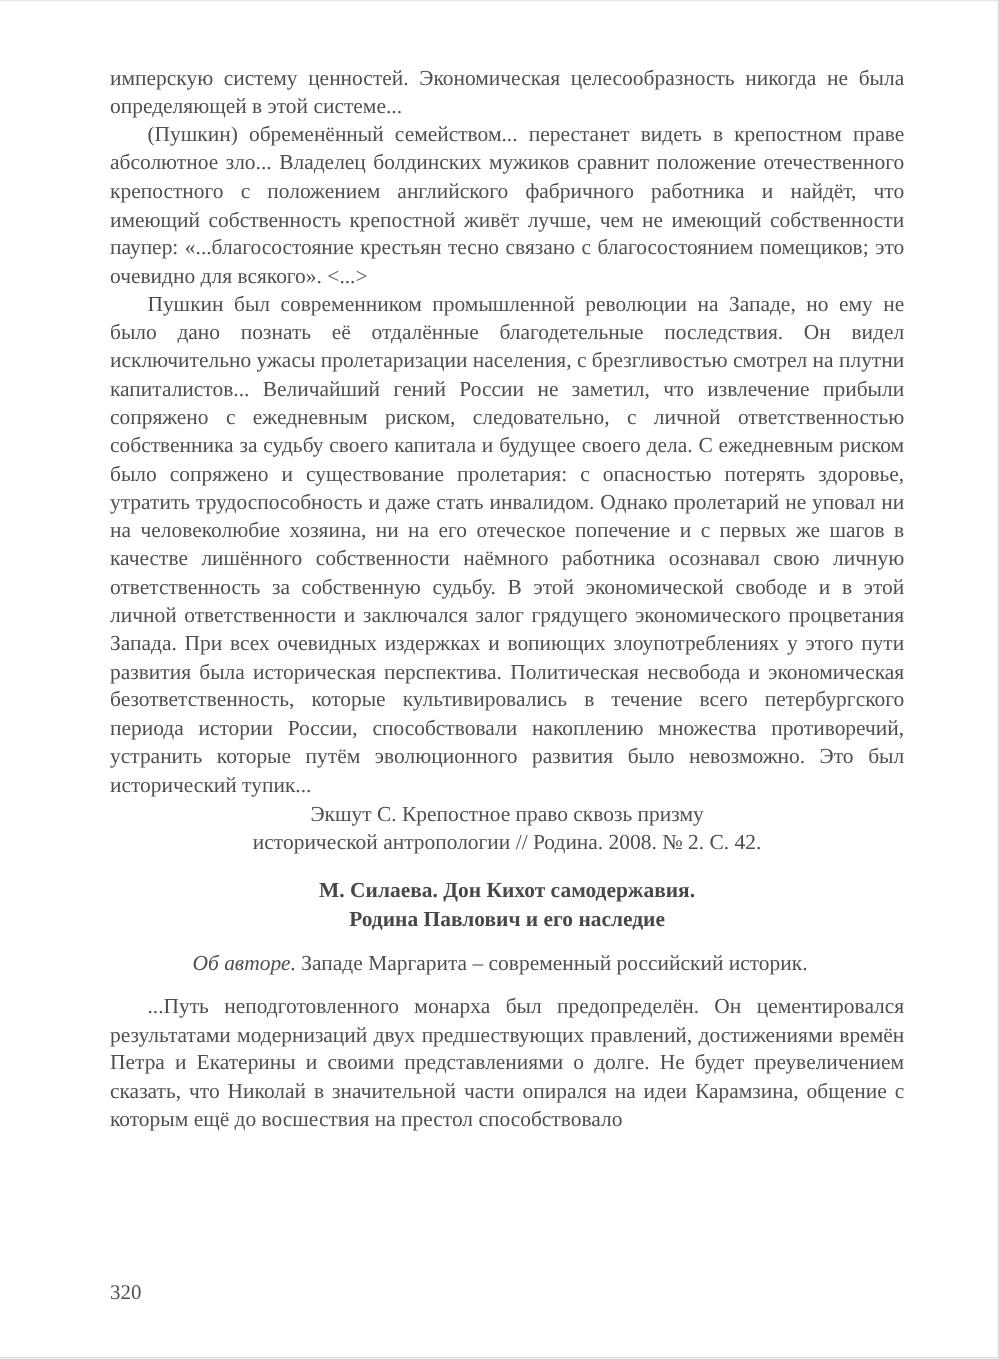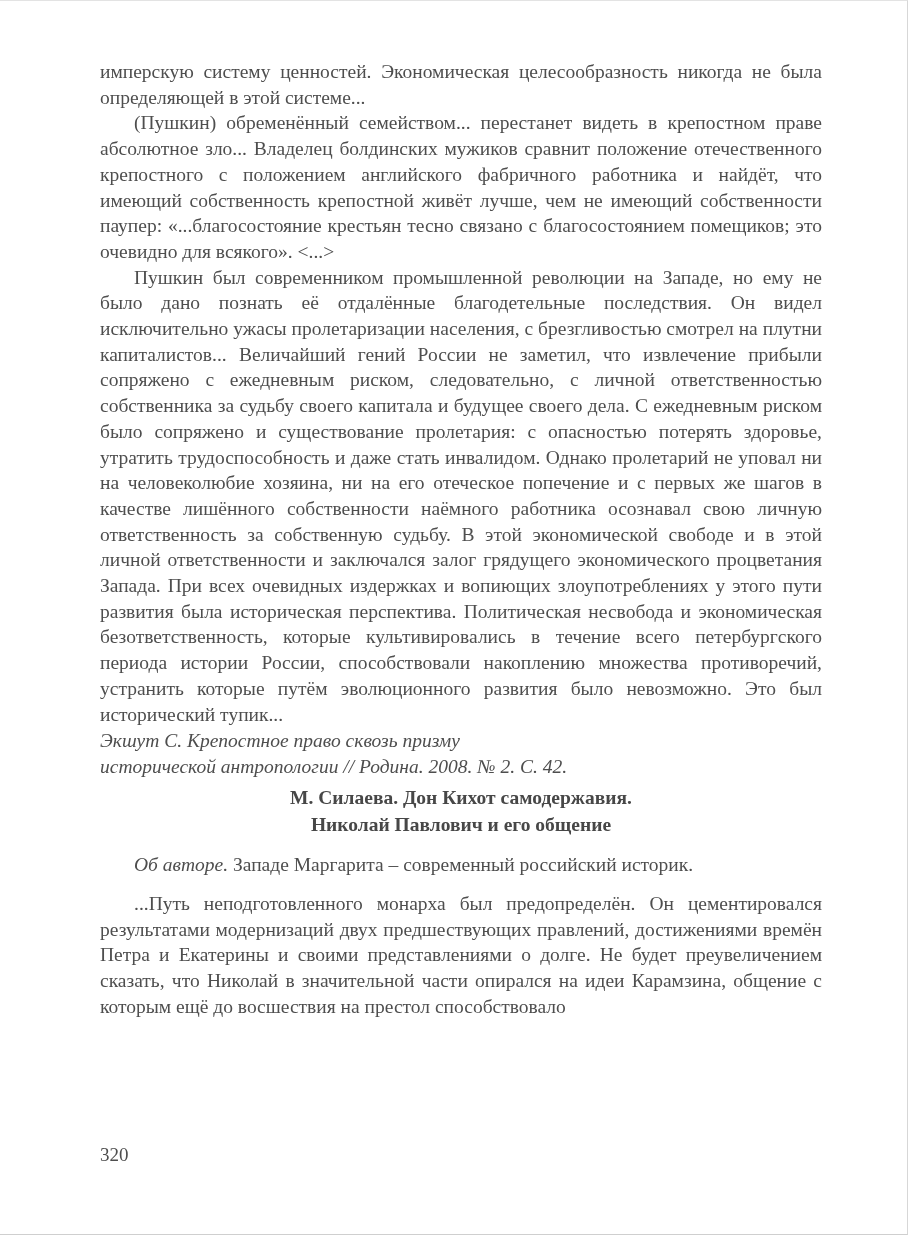--- a/index.html
+++ b/index.html
@@ -31,43 +31,43 @@
     text-align: justify;
   }
   .para {
     margin: 0;
     padding: 0;
   }
   .para.indent {
     text-indent: 34px;
   }
   .citation {
-    font-style: italic;
-    text-align: left;
+    text-align: center;
     margin-top: 1px;
     line-height: 26px;
   }
   .heading {
     font-weight: bold;
     text-align: center;
     font-size: 19.5px;
     line-height: 27px;
-    margin: 4px 0 14px 0;
+    margin: 16px 0 14px 0;
     color: #474747;
   }
   .about {
     margin-bottom: 13px;
   }
   .about .about-label {
     font-style: italic;
+    margin-left: 41px;
   }
   .page-number {
     position: absolute;
     left: 100px;
-    bottom: 68px;
+    bottom: 47px;
     font-size: 19px;
     color: #4e4e4e;
   }
 </style>
 </head>
 <body>
 
 <div class="page">
   <div class="text-block">
 
@@ -77,21 +77,21 @@
 
     <p class="para indent">Пушкин был современником промышленной революции на Западе, но ему не было дано познать её отдалённые благодетельные последствия. Он видел исключительно ужасы пролетаризации населения, с брезгливостью смотрел на плутни капиталистов... Величайший гений России не заметил, что извлечение прибыли сопряжено с ежедневным риском, следовательно, с личной ответственностью собственника за судьбу своего капитала и будущее своего дела. С ежедневным риском было сопряжено и существование пролетария: с опасностью потерять здоровье, утратить трудоспособность и даже стать инвалидом. Однако пролетарий не уповал ни на человеколюбие хозяина, ни на его отеческое попечение и с первых же шагов в качестве лишённого собственности наёмного работника осознавал свою личную ответственность за собственную судьбу. В этой экономической свободе и в этой личной ответственности и заключался залог грядущего экономического процветания Запада. При всех очевидных издержках и вопиющих злоупотреблениях у этого пути развития была историческая перспектива. Политическая несвобода и экономическая безответственность, которые культивировались в течение всего петербургского периода истории России, способствовали накоплению множества противоречий, устранить которые путём эволюционного развития было невозможно. Это был исторический тупик...</p>
 
     <div class="citation">
       <div>Экшут С. Крепостное право сквозь призму</div>
       <div>исторической антропологии // Родина. 2008. № 2. С. 42.</div>
     </div>
 
     <h2 class="heading">
       <span>М. Силаева. Дон Кихот самодержавия.</span><br>
-      <span>Николай Павлович и его общение</span>
+      <span>Родина Павлович и его наследие</span>
     </h2>
 
     <p class="para indent about"><span class="about-label">Об авторе.</span><span> Западе Маргарита – современный российский историк.</span></p>
 
     <p class="para indent">...Путь неподготовленного монарха был предопределён. Он цементировался результатами модернизаций двух предшествующих правлений, достижениями времён Петра и Екатерины и своими представлениями о долге. Не будет преувеличением сказать, что Николай в значительной части опирался на идеи Карамзина, общение с которым ещё до восшествия на престол способствовало</p>
 
   </div>
 
   <div class="page-number">320</div>
 </div>

